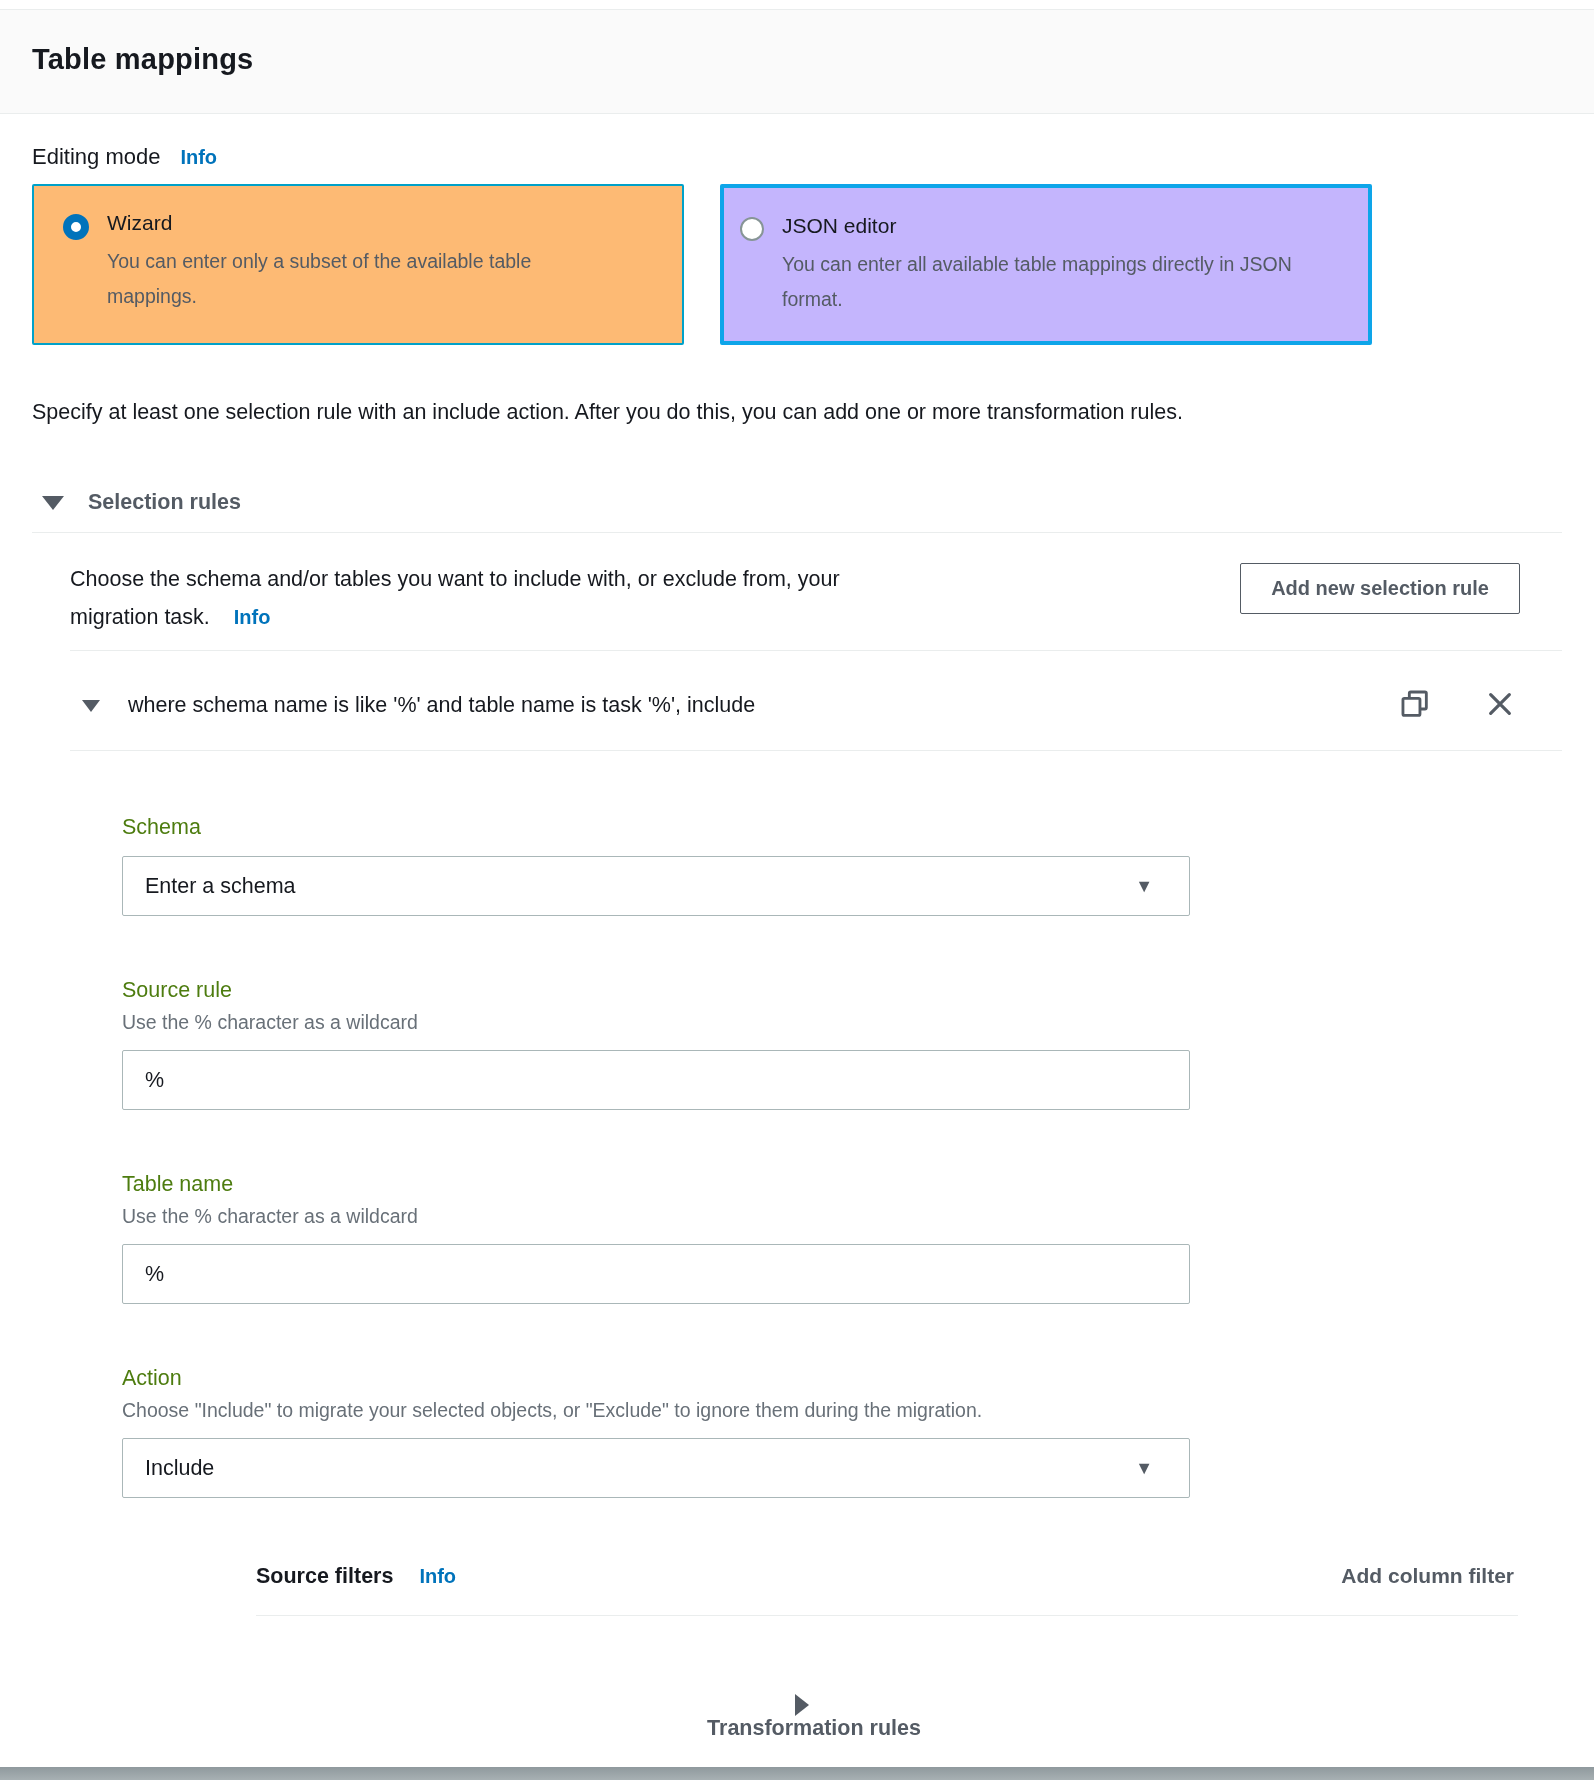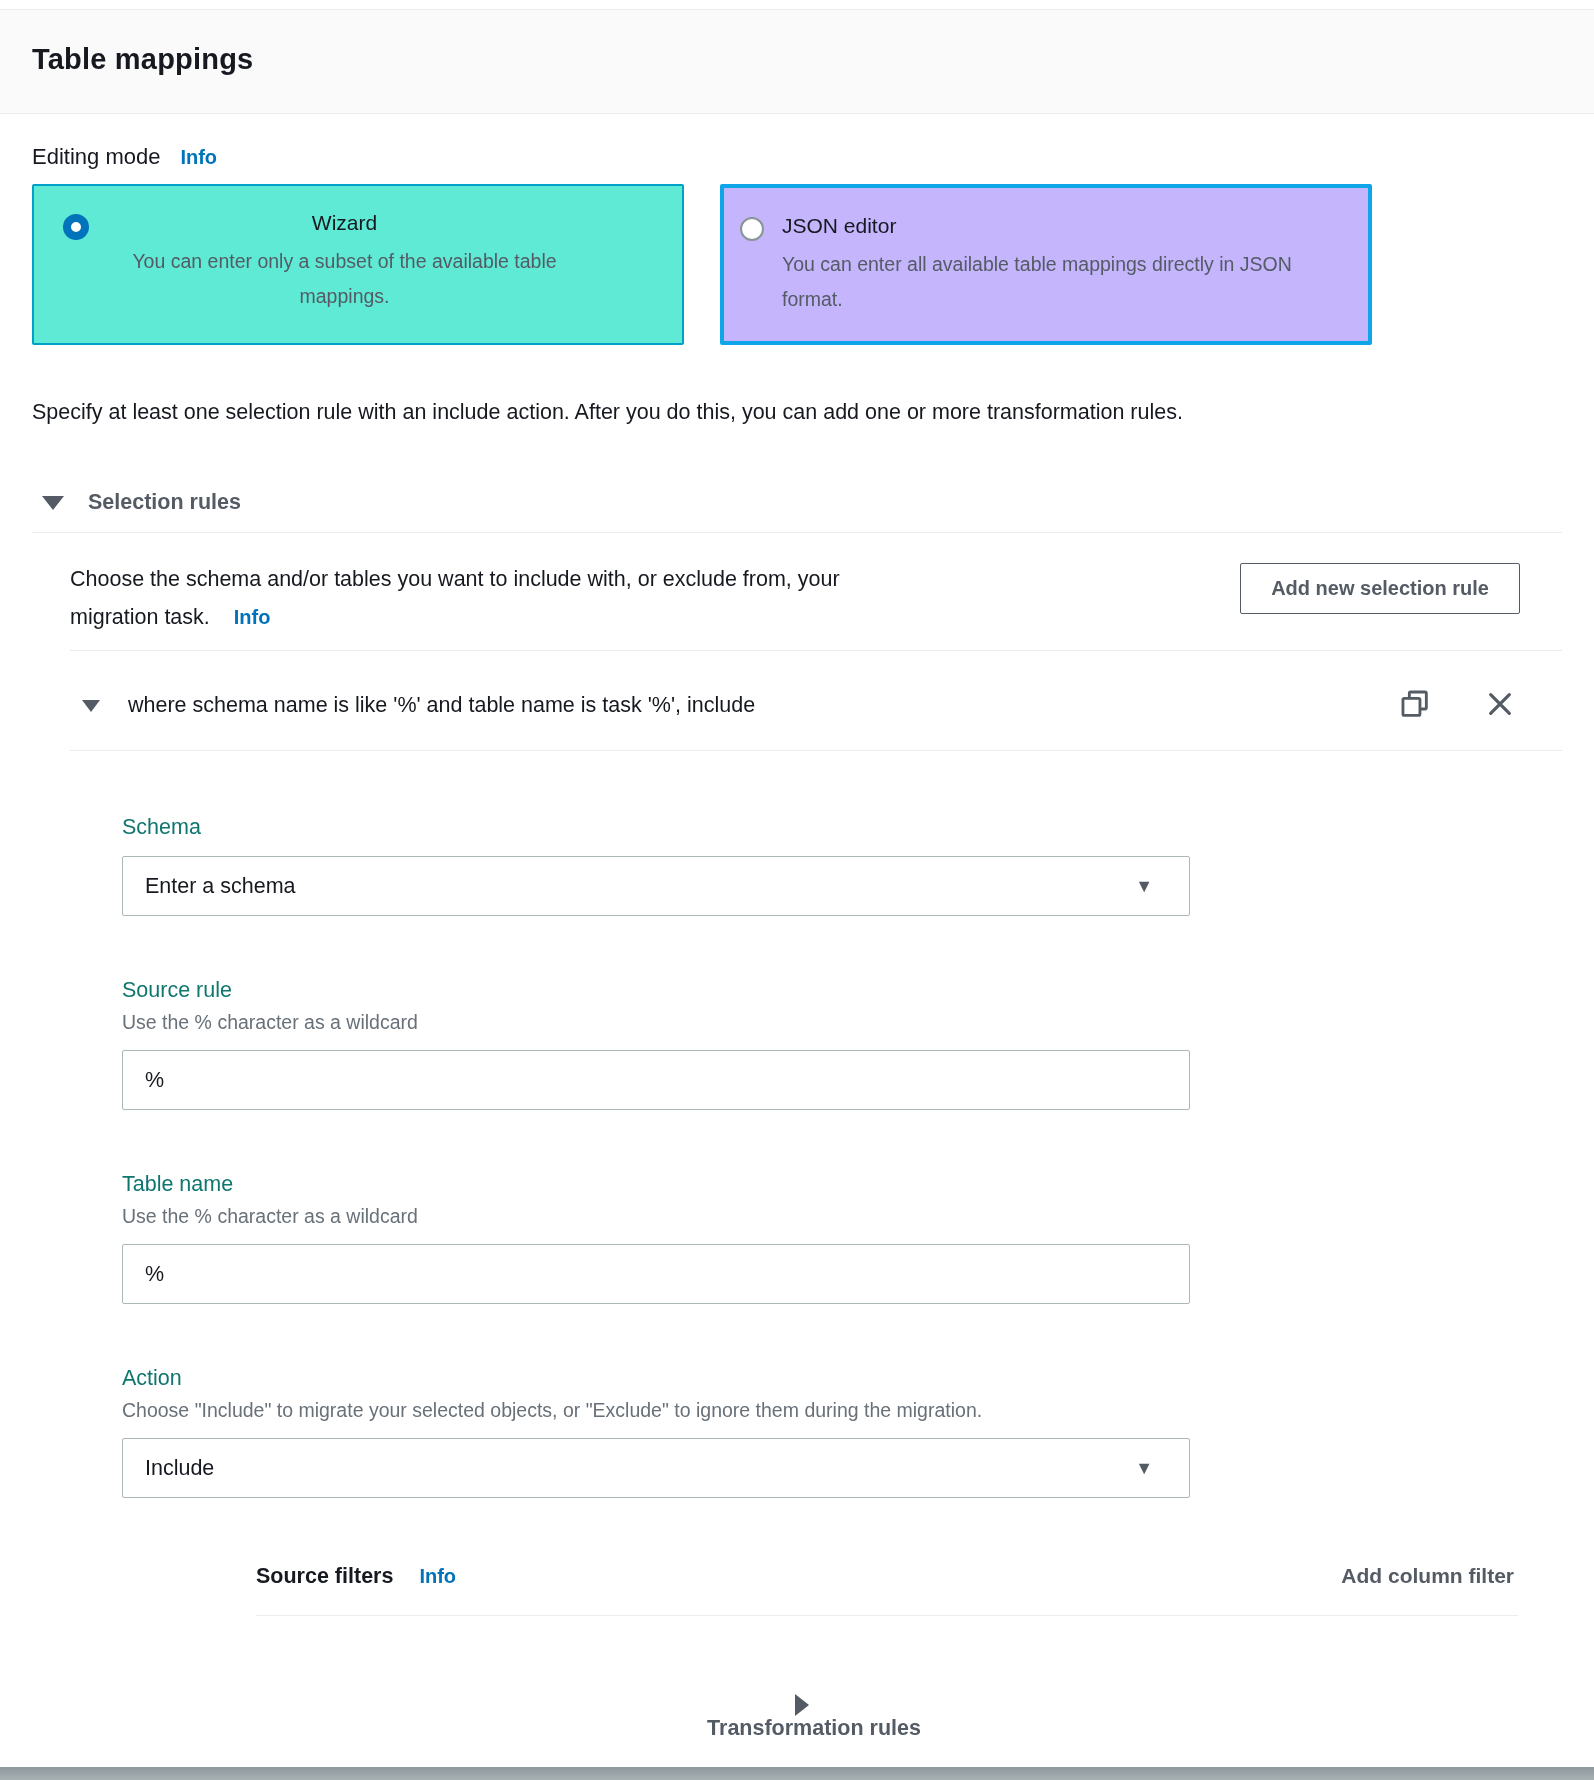--- a/index.html
+++ b/index.html
@@ -28,21 +28,21 @@
 
   .cards { display: flex; gap: 36px; margin-top: 14px; }
   .card {
     width: 652px; min-height: 137px;
     border: 4px solid #0ea5e9; border-radius: 2px;
     background: #c4b5fd;
     padding: 26px 24px 24px 16px;
     display: flex; align-items: flex-start;
     cursor: pointer;
   }
-  .card.selected { border: 2px solid #00a1c9; background: #5eead4; padding: 25px 23px 23px 29px; text-align: center; }
+  .card.selected { border: 2px solid #00a1c9; background: #fdba74; padding: 25px 23px 23px 29px; }
   .radio { width: 24px; height: 24px; border-radius: 50%; flex: none; margin-top: 3px; background: #fff; }
   .radio.on  { width: 26px; height: 26px; border: 8px solid #0073bb; }
   .radio.off { border: 2px solid #879596; }
   .card-body { margin-left: 18px; }
   .card-title { font-size: 21px; color: #16191f; }
   .card-desc { font-size: 19.5px; color: #545b64; line-height: 1.8; margin-top: 9px; }
   .desc-w1 { max-width: 475px; }
   .desc-w2 { max-width: 515px; }
 
   .intro { margin-top: 46px; font-size: 21.5px; line-height: 2.0; max-width: 1310px; color: #16191f; }
@@ -79,21 +79,21 @@
   }
 
   .rule-head { display: flex; align-items: center; margin-top: 10px; padding: 26px 46px 26px 50px; }
   .tri-down.small { border-left-width: 9px; border-right-width: 9px; border-top-width: 12px; }
   .rule-summary { font-size: 21.5px; color: #16191f; margin-left: 28px; }
   .rule-summary b { font-weight: 400; }
   .rule-actions { margin-left: auto; display: flex; align-items: center; gap: 52px; }
   .icon-btn { background: none; border: none; cursor: pointer; display: flex; align-items: center; padding: 0; }
 
   .rule-form { padding-left: 90px; }
-  .field-label { font-size: 21.5px; color: #0f766e; }
+  .field-label { font-size: 21.5px; color: #4d7c0f; }
   .field-constraint { font-size: 19.5px; color: #687078; margin-top: 8px; }
   .mt-schema { margin-top: 64px; }
   .mt-field  { margin-top: 62px; }
   .control {
     width: 1068px; height: 60px;
     border: 1px solid #aab7b8; border-radius: 2px;
     background: #ffffff;
     font-size: 21.5px; color: #16191f;
     margin-top: 16px;
   }

